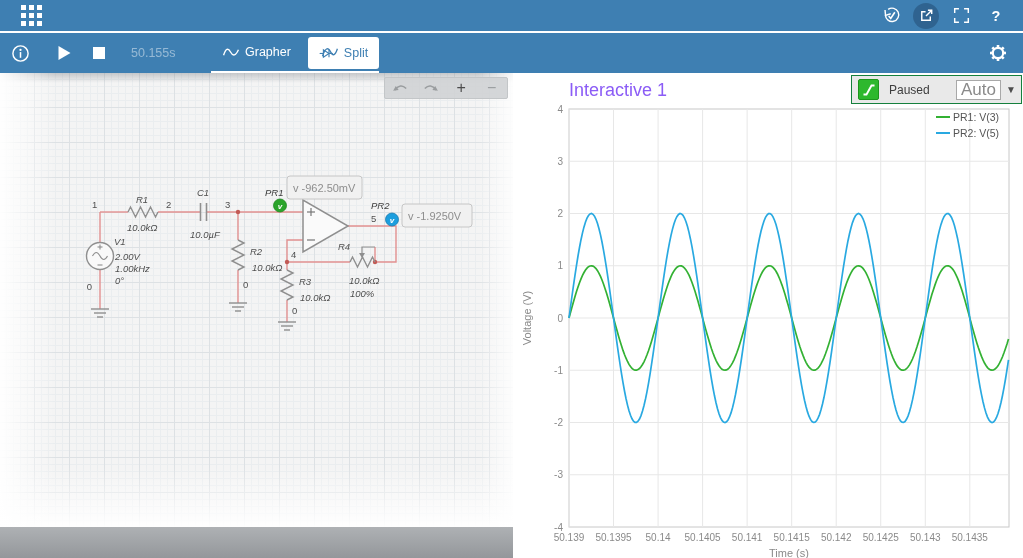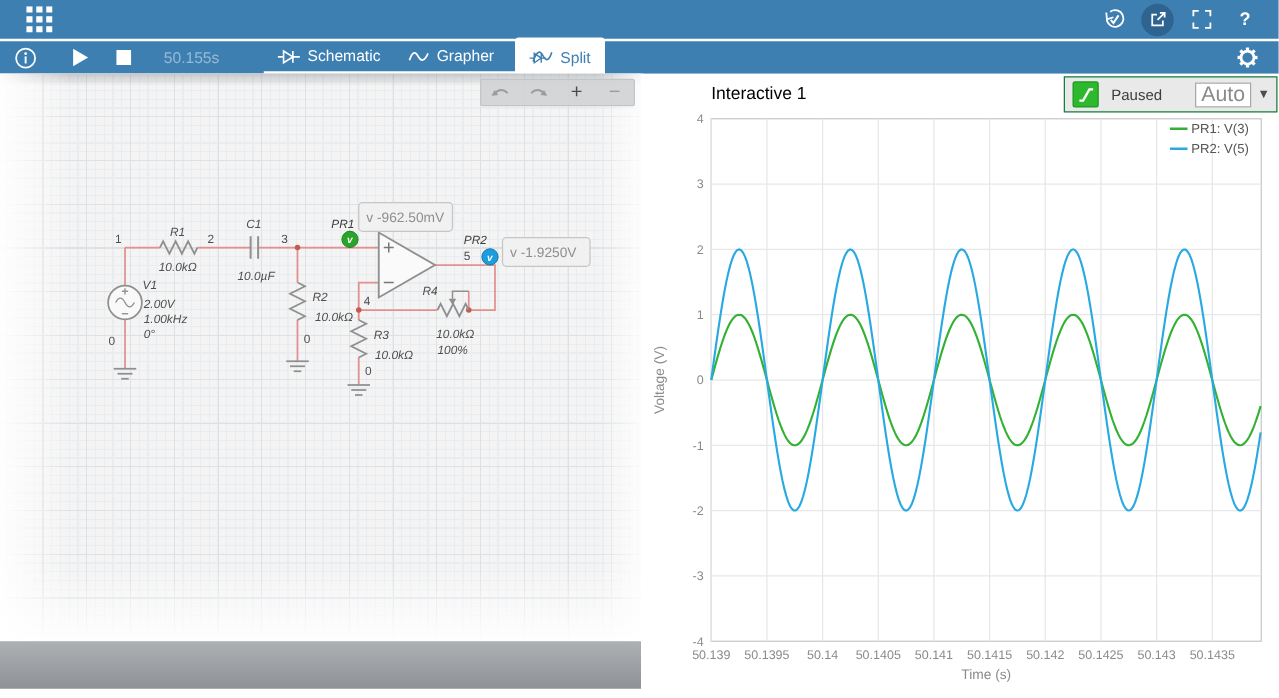--- a/index.html
+++ b/index.html
@@ -19,21 +19,21 @@
     position: absolute; left: 0; right: 0; text-align: center;
     font-size: 15.5px; font-weight: 600; letter-spacing: .2px;
   }
   .header-right { margin-left: auto; display: flex; align-items: center; gap: 9px; margin-right: 14px; z-index: 2; }
   .hbtn { width: 26px; height: 26px; display: flex; align-items: center; justify-content: center; border-radius: 50%; cursor: pointer; }
   .hbtn.circled { background: rgba(20,50,80,.35); }
   .help-btn { font-size: 14.5px; color: #fff; font-weight: bold; }
   .hr-sep { height: 2px; background: #fff; }
   
   .toolbar {
-    height: 26px; background: #3e7fb2; display: flex; align-items: center; position: relative;
+    height: 40px; background: #3e7fb2; display: flex; align-items: center; position: relative;
   }
   .tbtn { width: 30px; height: 30px; display: flex; align-items: center; justify-content: center; cursor: pointer; }
   .tbtn.info { margin-left: 5px; }
   .tbtn.play { margin-left: 14px; }
   .tbtn.stop { margin-left: 5px; }
   .sim-timer { color: rgba(255,255,255,.45); font-size: 12.5px; margin-left: 17px; width: 52px; }
   .tabstrip {
     margin-left: 28px; align-self: stretch; display: flex; align-items: center;
     border-bottom: 2px solid #fff; padding-bottom: 0;
   }
@@ -75,21 +75,21 @@
   }
   .ft-btn { width: 24px; height: 20px; display: flex; align-items: center; justify-content: center; cursor: pointer;
     color: #4c4c4c; font-size: 16px; line-height: 1; }
   .ft-btn.dim { color: #9a9d9f; }
   .bottom-bar {
     position: absolute; bottom: 0; left: 0; width: 513px; height: 38px;
     background: linear-gradient(#aeb1b4, #8e9195);
   }
   
   .graph-panel { position: relative; width: 510px; height: 492px; background: #fff; border-left: 2px solid #fff; }
-  .graph-title { position: absolute; left: 54px; top: 7px; font-size: 14px; color: #000000; }
+  .graph-title { position: absolute; left: 54px; top: 7px; font-size: 18px; color: #8b5cf6; }
   .graph-controls {
     position: absolute; right: 1px; top: 2px; width: 171px; height: 29px;
     background: #e9e9e9; border: 1px solid #15803d;
     display: flex; align-items: center;
   }
   .sim-mode-icon {
     width: 21px; height: 21px; margin-left: 6px; background: #2eb82e;
     border: 1px solid #1d961d; border-radius: 2px;
     display: flex; align-items: center; justify-content: center; cursor: pointer;
   }
@@ -172,29 +172,20 @@
       </svg>
   </div>
   <div class="tbtn stop">
     <svg width="12" height="12" viewBox="0 0 12 12">
         <rect width="12" height="12" fill="#fff"></rect>
       </svg>
   </div>
   <div class="sim-timer">50.155s</div>
 
   <div class="tabstrip">
-    <div class="tab">
-      <svg width="19" height="13" viewBox="0 0 20 14" fill="none" stroke="#fff" stroke-width="1.4">
-        <path d="M0 7 H5"></path>
-          <path d="M5 2 V12 L13 7 Z"></path>
-          <path d="M13 2 V12"></path>
-          <path d="M13 7 H19"></path>
-      </svg>
-      <span>Schematic</span>
-    </div>
     <div class="tab">
       <svg width="18" height="13" viewBox="0 0 18 14" fill="none" stroke="#fff" stroke-width="1.5">
         <path d="M1 10 Q4.5 -1 8.5 6.5 Q12.5 14 17 4"></path>
       </svg>
       <span>Grapher</span>
     </div>
     <div class="tab active">
       <svg width="20" height="14" viewBox="0 0 20 15" fill="none" stroke="#3e7fb2" stroke-width="1.2">
         <path d="M0 8 H4"></path>
           <path d="M4 4 V12 L10 8 Z"></path>

